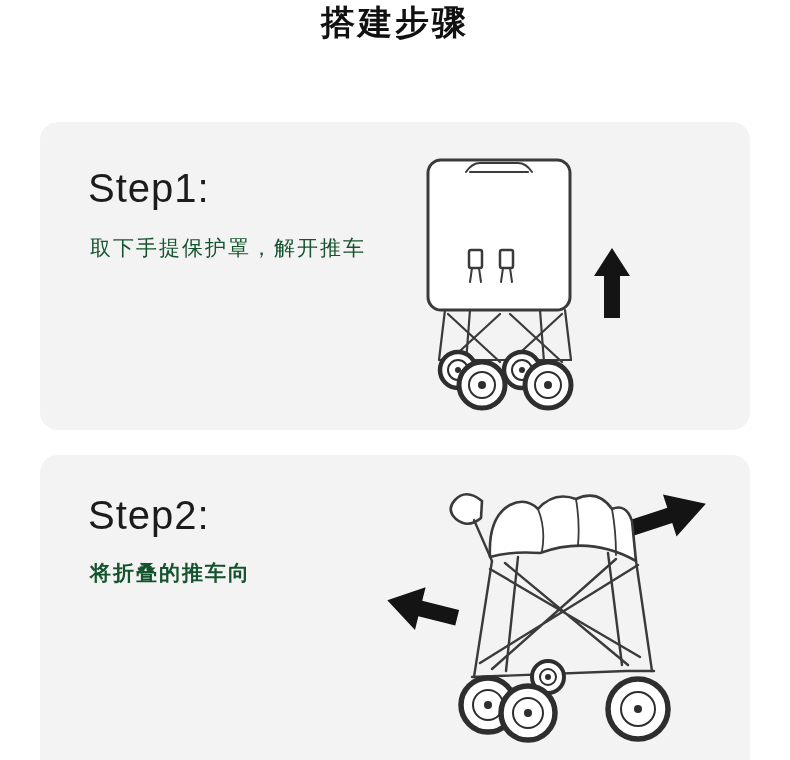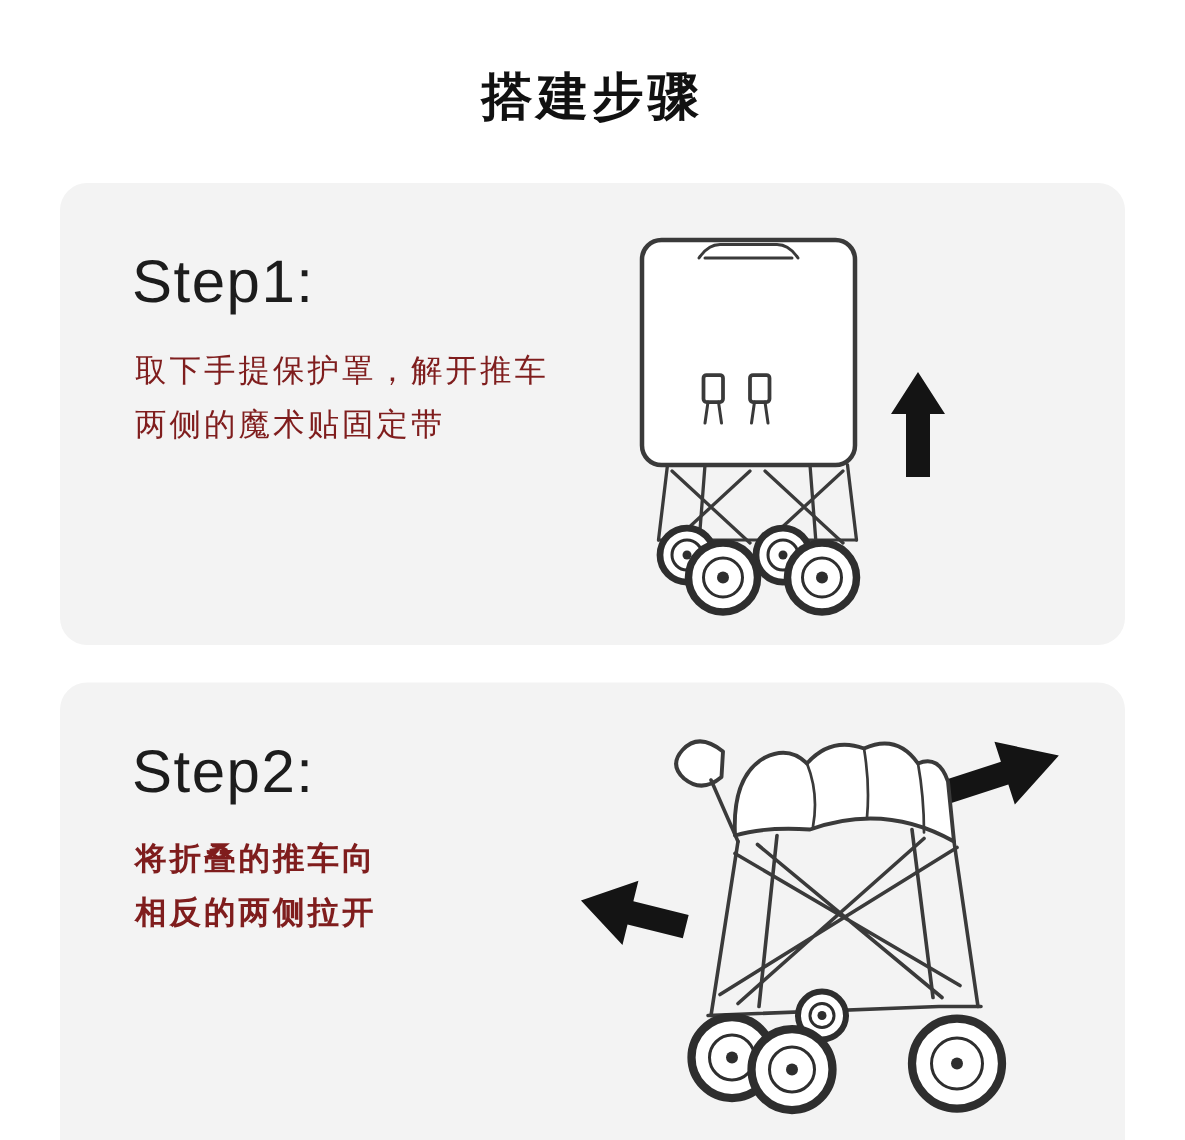--- a/index.html
+++ b/index.html
@@ -11,21 +11,20 @@
     overflow: hidden;
     font-family: "Liberation Sans", "DejaVu Sans", sans-serif;
   }
   .page {
     position: relative;
     width: 790px;
     height: 760px;
   }
   .page-title {
     margin: 0;
-    padding-top: 42px;
     text-align: center;
     font-size: 34px;
     font-weight: 700;
     color: #111111;
     letter-spacing: 3px;
   }
   .card {
     position: absolute;
     left: 40px;
     width: 710px;
@@ -41,42 +40,41 @@
     font-weight: 500;
     color: #1c1c1c;
     letter-spacing: 1px;
   }
   .card1 .step-heading { top: 44px; }
   .card2 .step-heading { top: 38px; text-align: right; }
   .step-desc {
     position: absolute;
     left: 50px;
     font-size: 21px;
-    color: #7f1d1d;
+    color: #14532d;
     line-height: 36px;
     letter-spacing: 2px;
   }
   .card1 .step-desc { top: 108px; }
   .card2 .step-desc { top: 100px; font-weight: bold; }
   .illus { position: absolute; }
   .illus1 { left: 330px; top: 18px; }
   .illus2 { left: 300px; top: 10px; }
 </style>
 </head>
 <body>
 
 <div class="page">
 
   <h1 class="page-title">搭建步骤</h1>
 
   <section class="card card1">
     <div class="step-heading">Step1:</div>
     <div class="step-desc">
       <div>取下手提保护罩，解开推车</div>
-      <div>两侧的魔术贴固定带</div>
     </div>
 
     <svg class="illus illus1" width="320" height="282" viewBox="0 0 320 282">
 
       <g stroke="#3a3a3a" fill="none" stroke-linecap="round" stroke-linejoin="round">
         <rect x="58" y="20" width="142" height="150" rx="13" fill="#ffffff" stroke-width="3"></rect>
         <path d="M96,32 q6,-9 14,-9 h38 q8,0 14,9" stroke-width="2"></path>
         <path d="M100,32 h58" stroke-width="2"></path>
 
         <rect x="99" y="110" width="13" height="18" rx="2" stroke-width="2.5" fill="#ffffff"></rect>
@@ -114,21 +112,20 @@
       </g>
 
       <polygon points="242,108 260,136 250,136 250,178 234,178 234,136 224,136" fill="#141414"></polygon>
     </svg>
   </section>
 
   <section class="card card2">
     <div class="step-heading">Step2:</div>
     <div class="step-desc">
       <div>将折叠的推车向</div>
-      <div>相反的两侧拉开</div>
     </div>
 
     <svg class="illus illus2" width="410" height="320" viewBox="0 0 410 320">
 
       <g transform="rotate(-18 325 52)">
         <polygon points="282,44 330,44 330,30 368,52 330,74 330,60 282,60" fill="#141414"></polygon>
       </g>
       <g transform="rotate(14 90 146)">
         <polygon points="118,138 80,138 80,124 46,146 80,168 80,154 118,154" fill="#141414"></polygon>
       </g>

